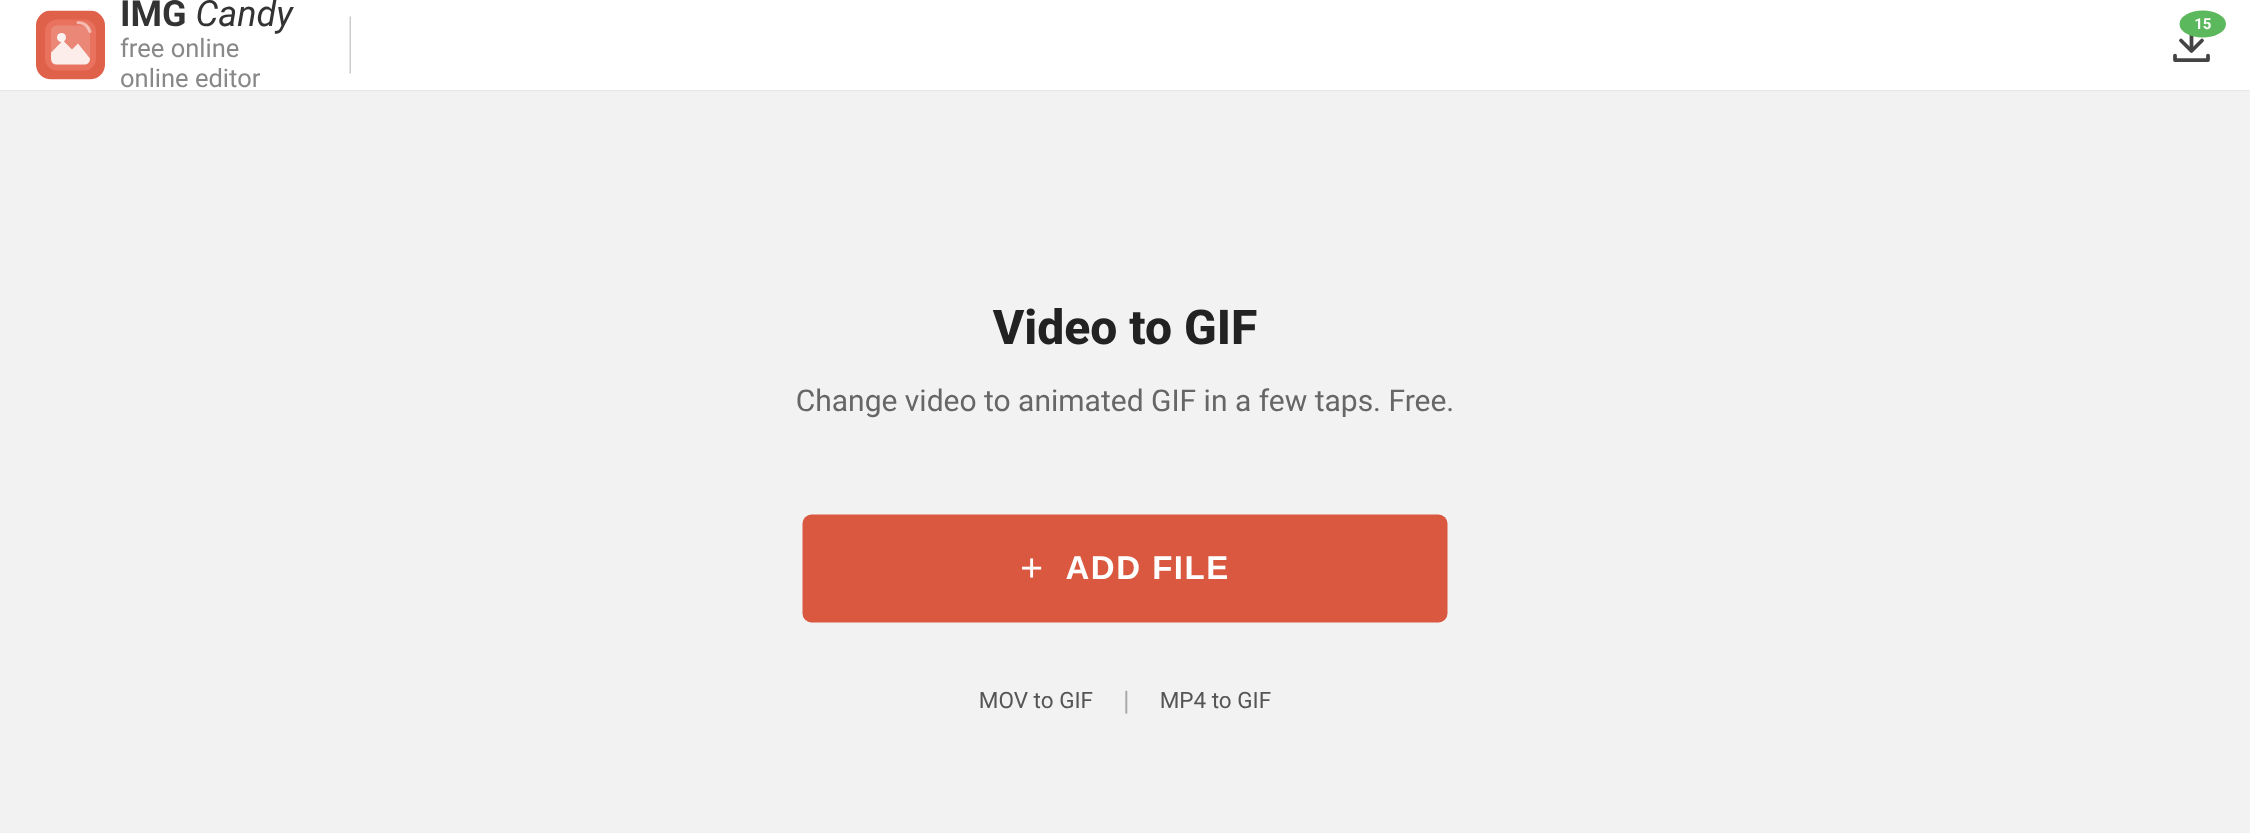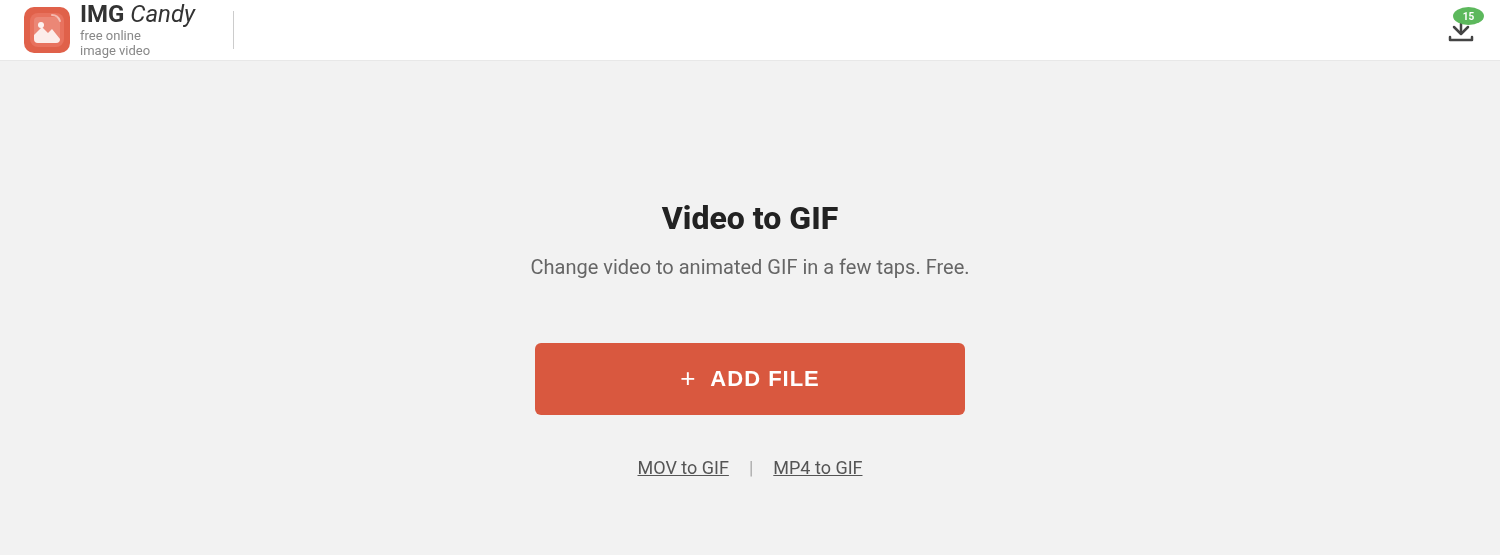--- a/index.html
+++ b/index.html
@@ -56,21 +56,21 @@
       color: #333;
     }
 
     .logo-img-candy span.candy {
       font-style: italic;
       font-weight: 400;
       color: #333;
     }
 
     .logo-tagline {
-      font-size: 13px;
+      font-size: 17px;
       color: #888;
       line-height: 1.2;
     }
 
     .logo-divider {
       width: 1px;
       height: 38px;
       background-color: #ccc;
       margin: 0 18px;
     }
@@ -183,23 +183,22 @@
     }
 
     .sub-links {
       display: flex;
       align-items: center;
       gap: 20px;
       margin-top: 42px;
     }
 
     .sub-link {
-      font-size: 18px;
+      font-size: 15px;
       color: #555;
-      text-decoration: underline;
       cursor: pointer;
     }
 
     .sub-divider {
       color: #aaa;
       font-size: 18px;
     }
   </style>
 </head>
 <body>
@@ -216,21 +215,21 @@
       <path d="M10 28 L18 20 L24 26 L28 22 L36 32 L36 32 Q36 36 32 36 L14 36 Q10 36 10 32 Z" fill="white" opacity="0.85"></path>
 
       <path d="M28 8 Q34 8 36 14" stroke="white" stroke-width="2" fill="none" opacity="0.5" stroke-linecap="round"></path>
     </svg>
     <div class="logo-text-group">
       <div class="logo-img-candy">
         <span class="img">IMG</span><span class="candy"> Candy</span>
       </div>
       <div class="logo-tagline">
         <span>free online</span><br>
-        <span>image video</span>
+        <span>online editor</span>
       </div>
     </div>
   </div>
 
   <div class="logo-divider"></div>
 
 
   <div class="header-right">
     <div class="download-btn">
       <svg class="download-icon-svg" viewBox="0 0 30 30" xmlns="http://www.w3.org/2000/svg">

